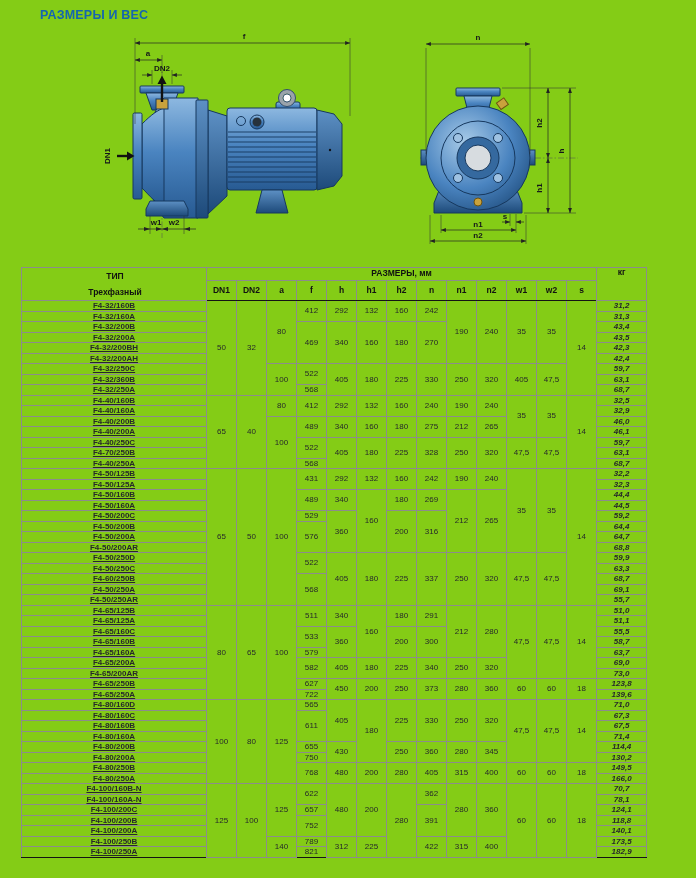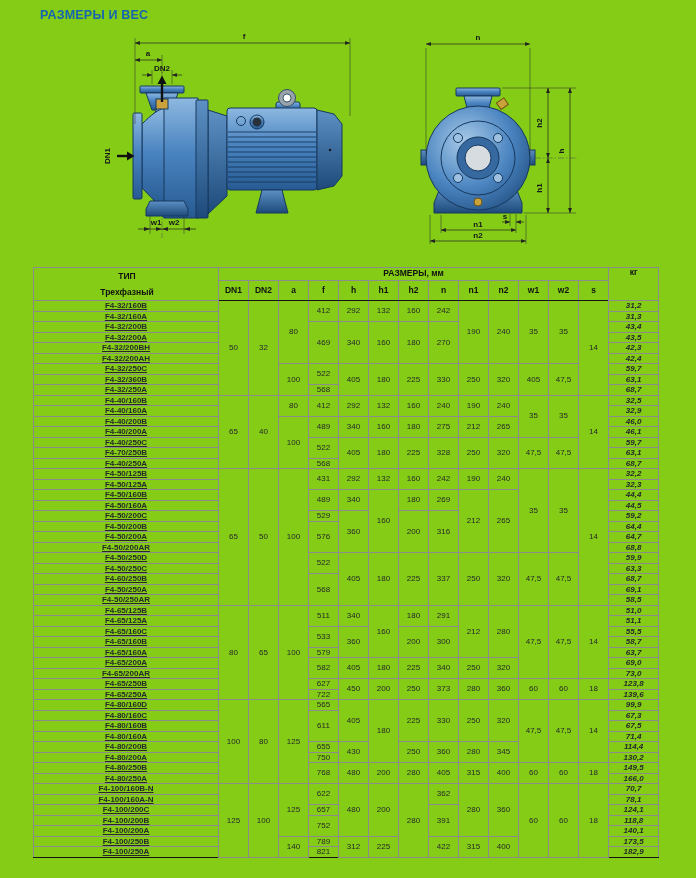--- a/index.html
+++ b/index.html
@@ -8,21 +8,21 @@
   .title{position:absolute;left:40px;top:8px;margin:0;font-size:12.5px;font-weight:bold;
          color:#1565b0;letter-spacing:.2px;}
   .drawing{position:absolute;}
   .drawing-side{left:100px;top:26px;width:310px;height:222px;}
   .drawing-front{left:420px;top:26px;width:270px;height:222px;}
   svg text.dim{font-family:"Liberation Sans",sans-serif;font-size:8px;font-weight:bold;fill:#14161a;}
   svg .dl{stroke:#222;stroke-width:.7;fill:none;}
   svg .xl{stroke:#333;stroke-width:.55;fill:none;}
   svg .cl{stroke:#555;stroke-width:.55;fill:none;stroke-dasharray:6 2 1.5 2;}
   svg .out{stroke:#16385e;stroke-width:1;}
-  table.dims{position:absolute;left:33px;top:267px;width:625px;border-collapse:collapse;
+  table.dims{position:absolute;left:21px;top:267px;width:625px;border-collapse:collapse;
              table-layout:fixed;}
   table.dims th,table.dims td{border:1px solid #8c8c8c;padding:0;font-size:8px;
              line-height:9.5px;height:9.5px;text-align:center;color:#26282b;
              overflow:hidden;white-space:nowrap;}
   table.dims thead th{font-size:8.5px;font-weight:bold;color:#111;}
   th.type-h{border-left:none;border-top:none;text-align:left;vertical-align:top;}
   th.type-h div{height:16px;line-height:16px;padding-left:2px;}
   th.group-h{height:16px;line-height:16px;}
   th.kg-h{vertical-align:top;line-height:16px;}
   tr.hrow2 th{height:15px;line-height:15px;}
@@ -445,21 +445,21 @@
           <td class="model">F4-60/250B</td>
           <td class="val" rowspan="3">568</td>
           <td class="kg">68,7</td>
         </tr>
         <tr>
           <td class="model">F4-50/250A</td>
           <td class="kg">69,1</td>
         </tr>
         <tr>
           <td class="model">F4-50/250AR</td>
-          <td class="kg">58,5</td>
+          <td class="kg">55,7</td>
         </tr>
         <tr class="block-start">
           <td class="model">F4-65/125B</td>
           <td class="val" rowspan="9">80</td>
           <td class="val" rowspan="9">65</td>
           <td class="val" rowspan="9">100</td>
           <td class="val" rowspan="2">511</td>
           <td class="val" rowspan="2">340</td>
           <td class="val" rowspan="5">160</td>
           <td class="val" rowspan="2">180</td>
@@ -534,21 +534,21 @@
           <td class="val" rowspan="1">565</td>
           <td class="val" rowspan="4">405</td>
           <td class="val" rowspan="6">180</td>
           <td class="val" rowspan="4">225</td>
           <td class="val" rowspan="4">330</td>
           <td class="val" rowspan="4">250</td>
           <td class="val" rowspan="4">320</td>
           <td class="val" rowspan="6">47,5</td>
           <td class="val" rowspan="6">47,5</td>
           <td class="val" rowspan="6">14</td>
-          <td class="kg">99,9</td>
+          <td class="kg">71,0</td>
         </tr>
         <tr>
           <td class="model">F4-80/160C</td>
           <td class="val" rowspan="3">611</td>
           <td class="kg">67,3</td>
         </tr>
         <tr>
           <td class="model">F4-80/160B</td>
           <td class="kg">67,5</td>
         </tr>

